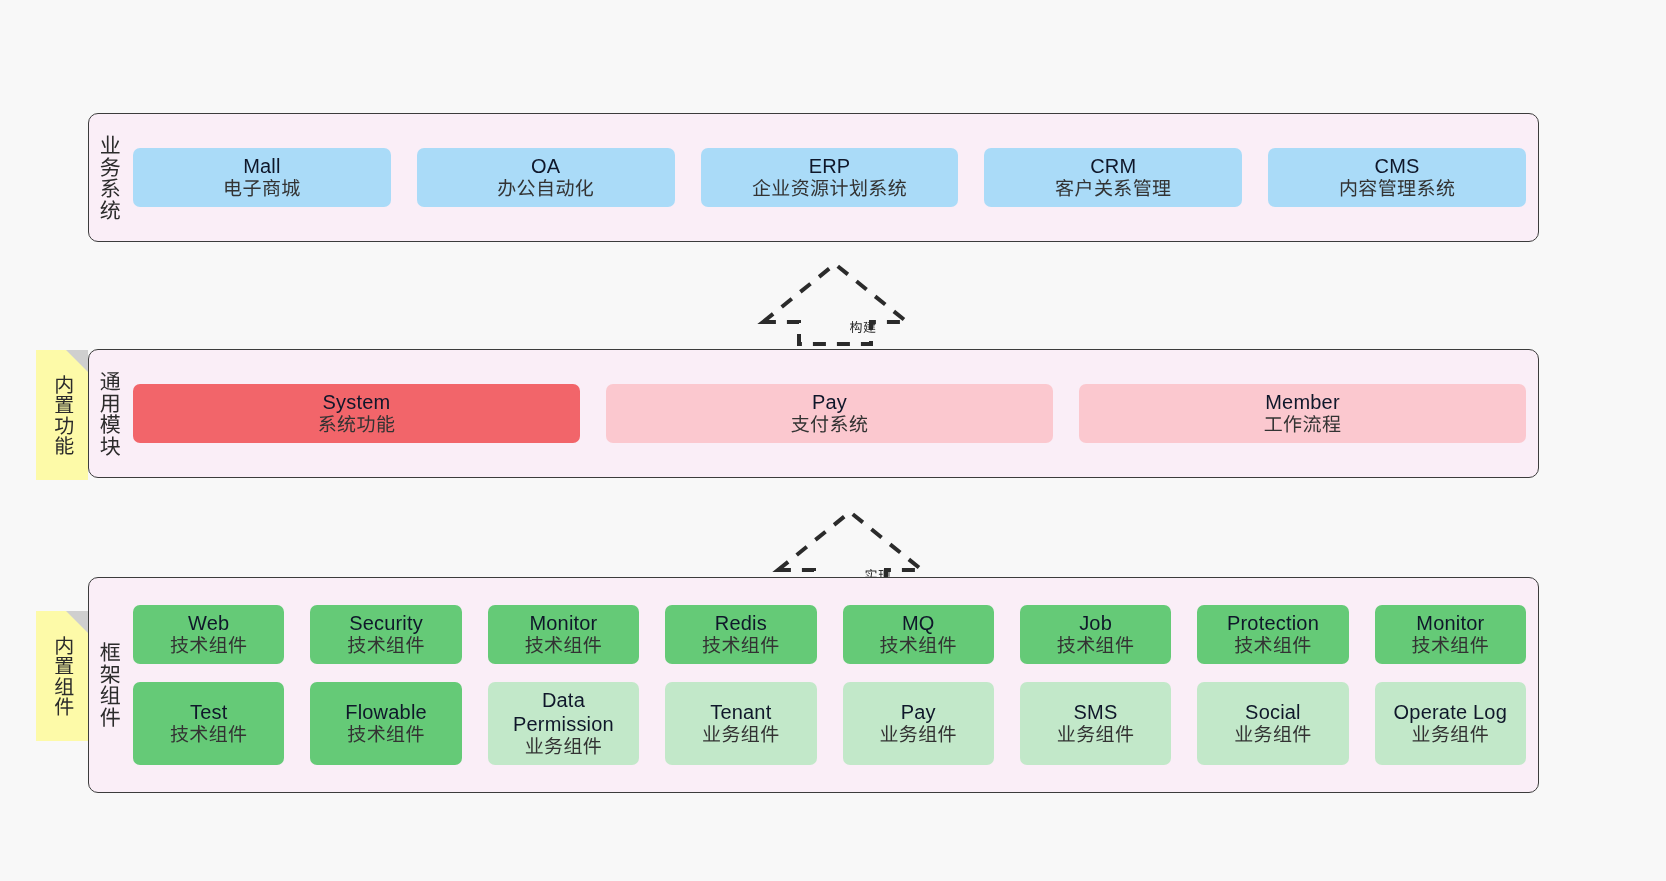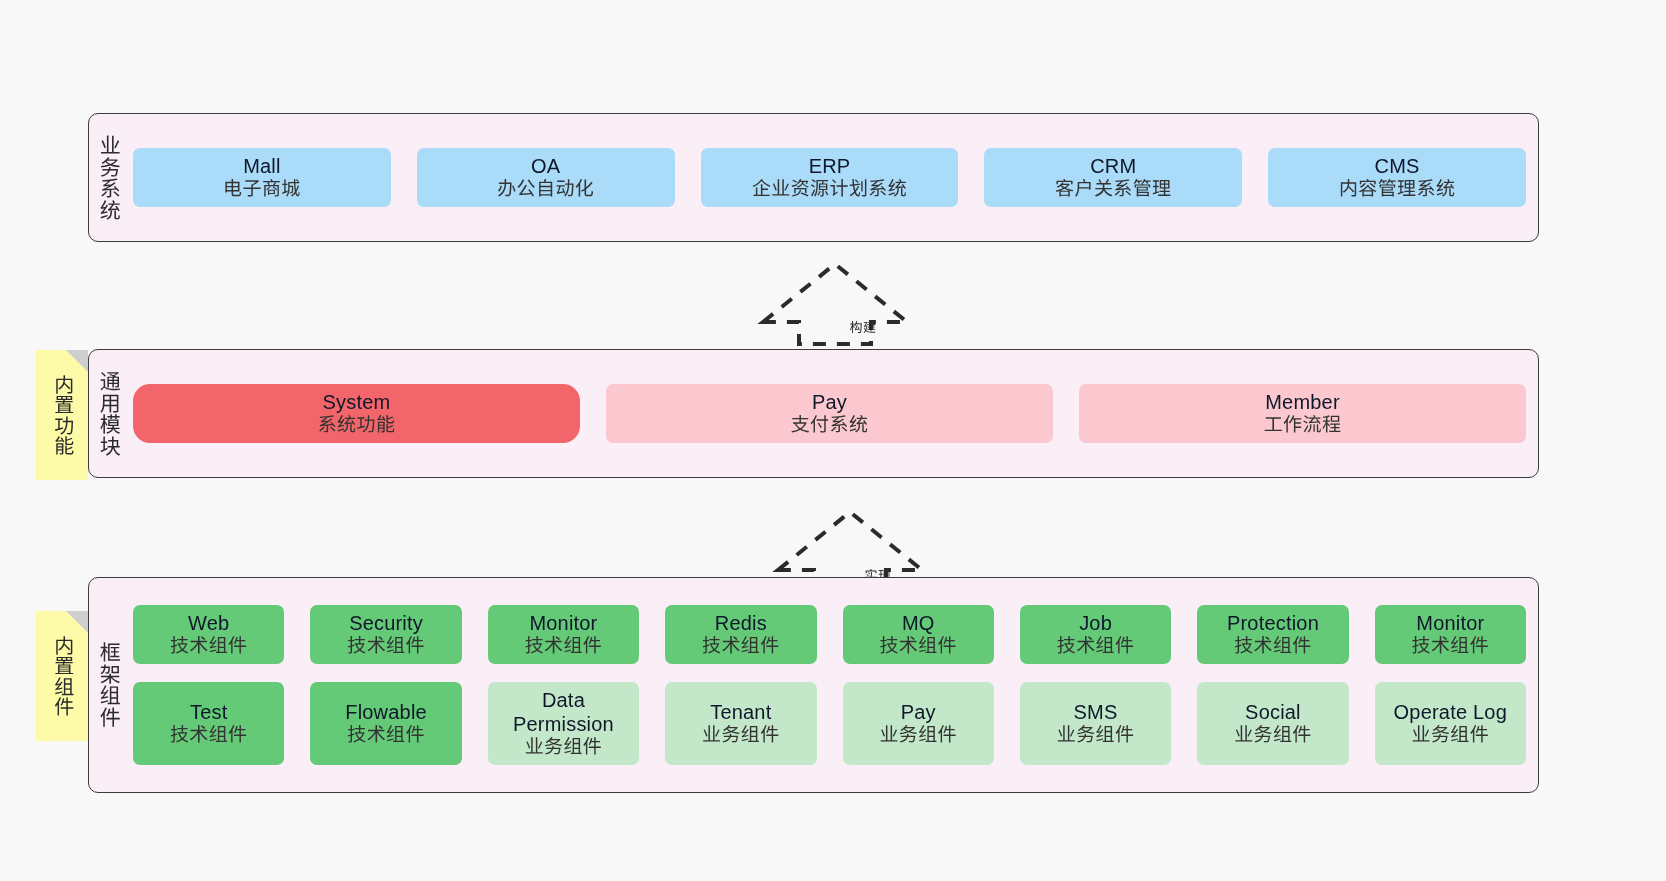--- a/index.html
+++ b/index.html
@@ -81,21 +81,21 @@
     letter-spacing: 0.2px;
   }
   .cell .t2 {
     font-size: 19px;
     color: #333;
     letter-spacing: 0.4px;
   }
 
   
   .c-blue       { background: #aadbf8; }
-  .c-red        { background: #f2656a; border-radius: 17px; }
+  .c-red        { background: #f2656a; }
   .c-pink       { background: #fbc8cf; }
   .c-green      { background: #65ca77; }
   .c-green-lite { background: #c2e8c9; }
 
   
   .note {
     position: absolute;
     background: #fdfaa8;
     border: none;
     box-sizing: border-box;

